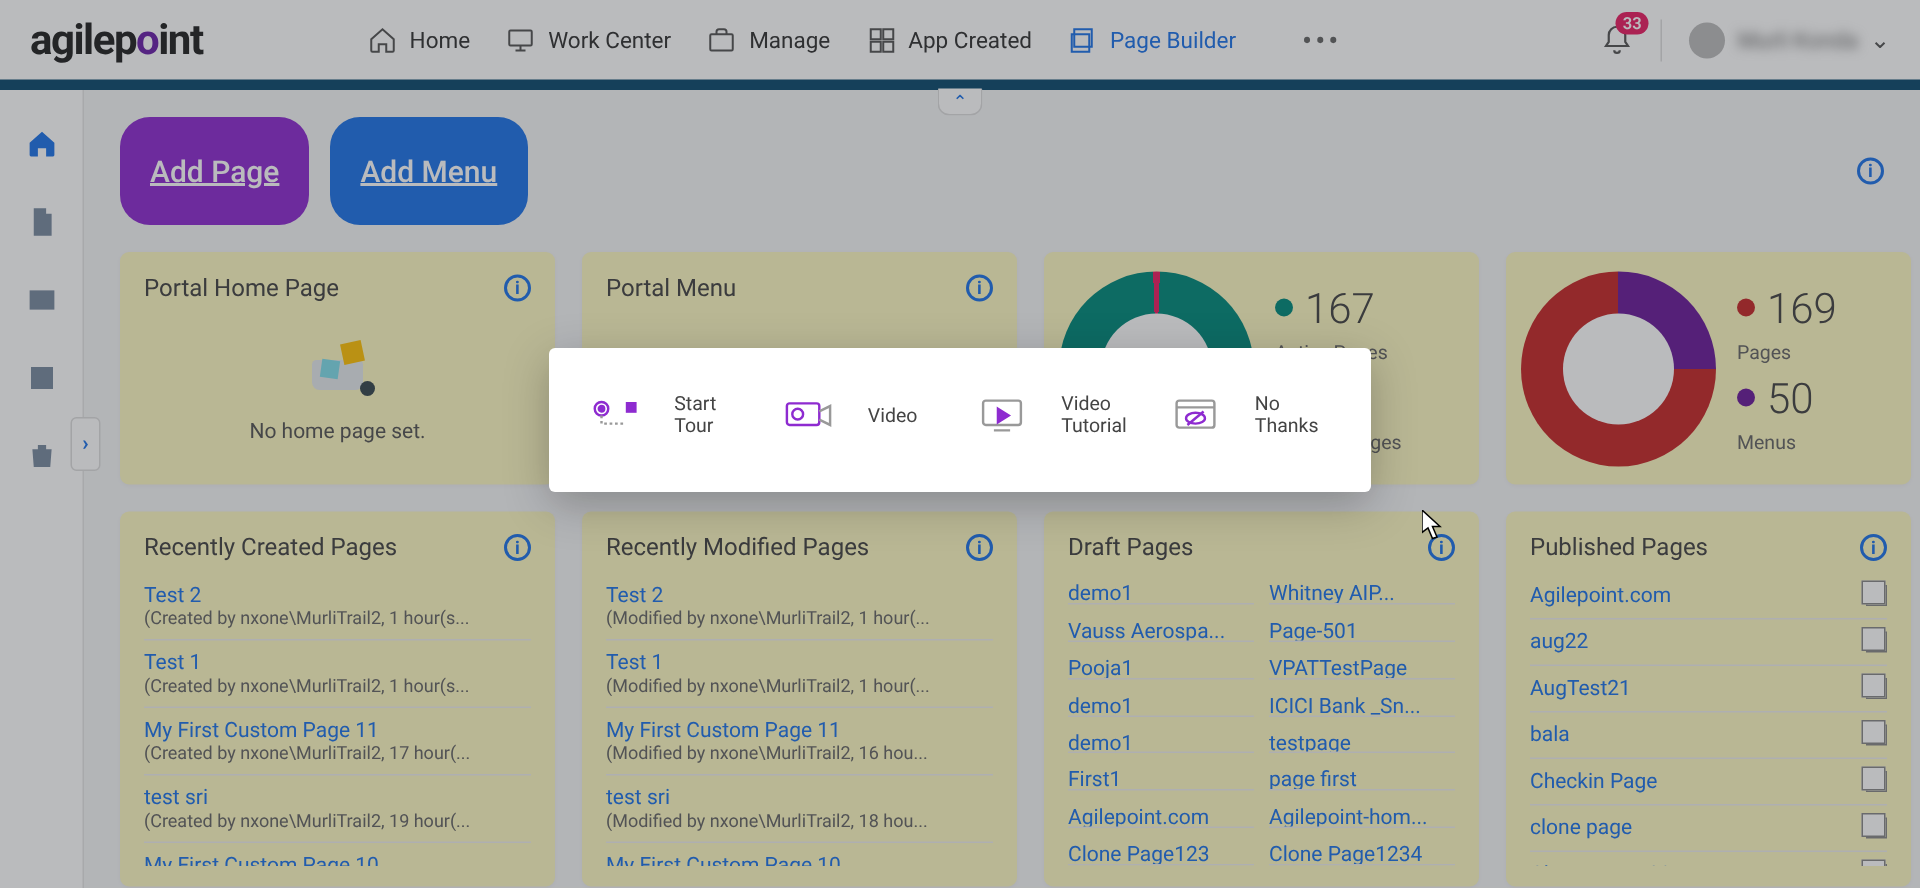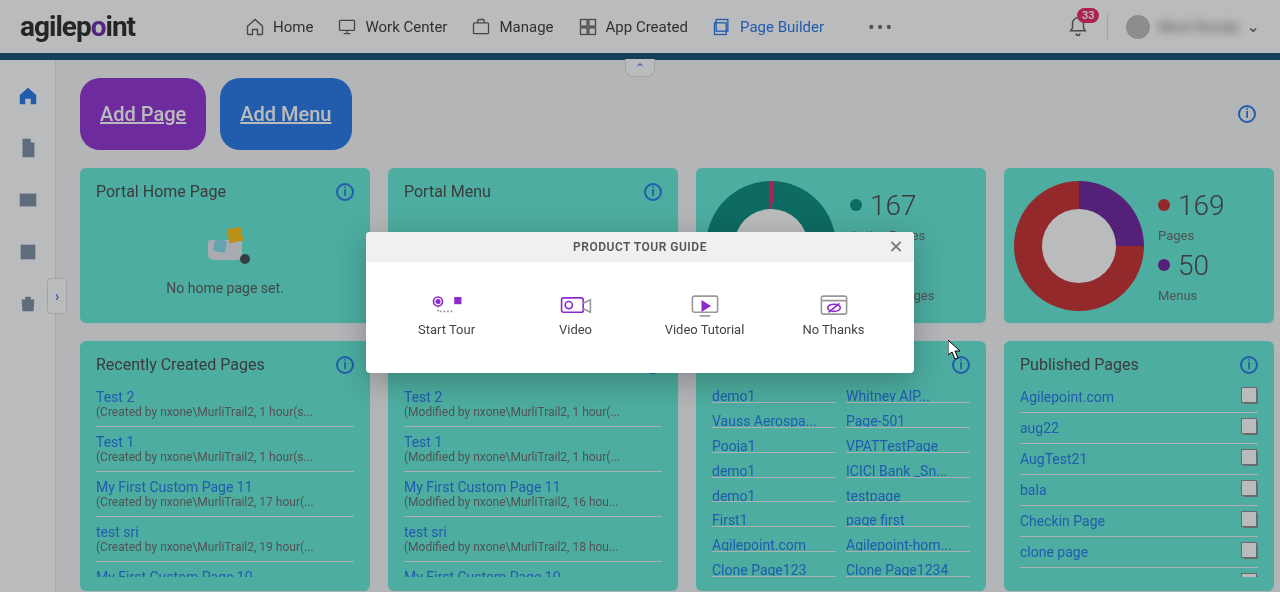--- a/index.html
+++ b/index.html
@@ -39,21 +39,21 @@
 
 .main { position:absolute; left:56px; top:60px; right:0; bottom:0; padding:18px 24px; overflow:hidden; }
 .btn-row { display:flex; gap:14px; align-items:center; }
 .btn { padding:24px 20px; border-radius:20px; font-size:20px; color:#fff; border:none; cursor:pointer; font-weight:500;text-decoration:underline; }
 .btn-purple { background:#8e2bd0; }
 .btn-blue { background:#1e73e8; }
 .info-global { margin-left:auto; color:#1e73e8; font-size:17px; }
 
 .grid { display:grid; grid-template-columns: 290px 290px 290px 270px; gap:18px; margin-top:18px; }
 
-.card { background:#5eead4; border-radius:6px; padding:14px 16px; box-shadow:0 1px 3px rgba(0,0,0,0.04); }
+.card { background:#fef9c3; border-radius:6px; padding:14px 16px; box-shadow:0 1px 3px rgba(0,0,0,0.04); }
 .card-header { display:flex; align-items:center; justify-content:space-between; margin-bottom:8px; }
 .card-title { font-size:16px; color:#444; font-weight:400; }
 .info-ic { color:#1e73e8; width:18px; height:18px; display:inline-flex; align-items:center; justify-content:center; border:2px solid #1e73e8; border-radius:50%; font-size:12px; font-weight:bold; cursor:pointer; }
 
 .empty-home { height:100px; display:flex; flex-direction:column; align-items:center; justify-content:center; color:#555; font-size:14px; }
 .empty-img { width:50px; height:50px; margin-bottom:8px; position:relative;}
 .empty-img::before { content:""; position:absolute; width:34px; height:20px; background:#e5e9ec; border-radius:3px 3px 5px 5px; bottom:12px; left:8px;}
 .empty-img .note1{ position:absolute; width:14px; height:14px; background:#ffc107; top:6px; left:28px; transform:rotate(-12deg);}
 .empty-img .note2{ position:absolute; width:12px; height:12px; background:#80deea; top:18px; left:14px; transform:rotate(8deg);}
 .empty-img .dotmark{position:absolute; right:0; bottom:8px; width:10px; height:10px; background:#37474f;border-radius:50%;}
@@ -86,21 +86,21 @@
 .pub-row { display:flex; align-items:center; justify-content:space-between; padding:7px 0; border-bottom:1px solid #eee; }
 .copy-ic { width:14px; height:14px; border:1.5px solid #888; position:relative; cursor:pointer;}
 .copy-ic::after{content:"";position:absolute;width:14px;height:14px;border:1.5px solid #888;top:-4px;left:-4px;background:#fff;}
 
 
 .overlay { position:absolute; inset:0; background:rgba(40,44,50,0.32); z-index:50; }
 .modal { position:absolute; top:232px; left:50%; transform:translateX(-50%); width:548px; background:#fff; border-radius:4px; box-shadow:0 8px 30px rgba(0,0,0,0.25); z-index:60; overflow:hidden;}
 .modal-head { background:#f0f0f0; height:30px; display:flex; align-items:center; justify-content:center; font-size:12px; font-weight:600; color:#555; letter-spacing:0.5px; position:relative;}
 .modal-close { position:absolute; right:10px; top:4px; font-size:18px; color:#777; cursor:pointer; font-weight:300;}
 .modal-body { display:flex; justify-content:space-around; padding:30px 16px 36px; }
-.opt { display:flex; flex-direction:column; align-items:center; gap:2px; cursor:pointer; width:110px;}
+.opt { display:flex; flex-direction:row; align-items:center; gap:22px; cursor:pointer; width:110px;}
 .opt-ic { width:36px; height:28px; display:flex; align-items:center; justify-content:center; }
 .opt-ic svg { width:36px; height:28px; }
 .opt-lbl { font-size:13px; color:#444; }
 
 .cursor { position:absolute; top:340px; left:948px; z-index:70; font-size:16px; color:#000; pointer-events:none; }
 </style>
 </head>
 <body>
 
 <div class="topbar">
@@ -387,24 +387,20 @@
             <span class="copy-ic"></span>
           </div>
         </div>
     </div>
 
   </div>
 </div>
 
 <div class="overlay"></div>
 <div class="modal">
-  <div class="modal-head">
-    <span>PRODUCT TOUR GUIDE</span>
-    <span class="modal-close">✕</span>
-  </div>
   <div class="modal-body">
     <div class="opt">
       <span class="opt-ic">
           <svg viewBox="0 0 40 30" fill="none" stroke="#8e2bd0" stroke-width="1.8">
             <circle cx="10" cy="10" r="5"></circle>
             <circle cx="10" cy="10" r="2" fill="#8e2bd0"></circle>
             <path d="M10 15v6h18" stroke-dasharray="2 2" stroke="#999"></path>
             <rect x="28" y="5" width="8" height="8" fill="#8e2bd0" stroke="none"></rect>
           </svg>
         </span>

